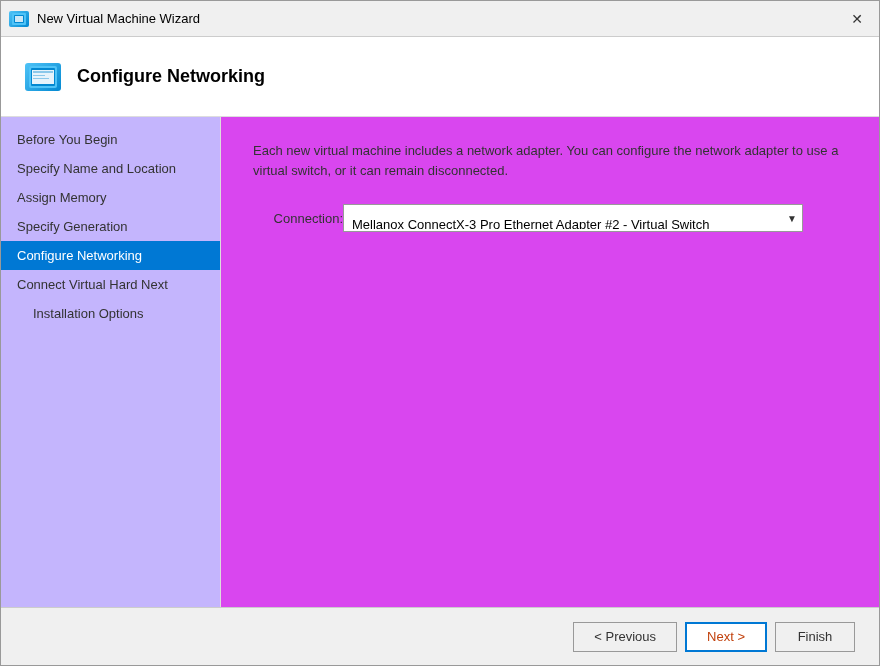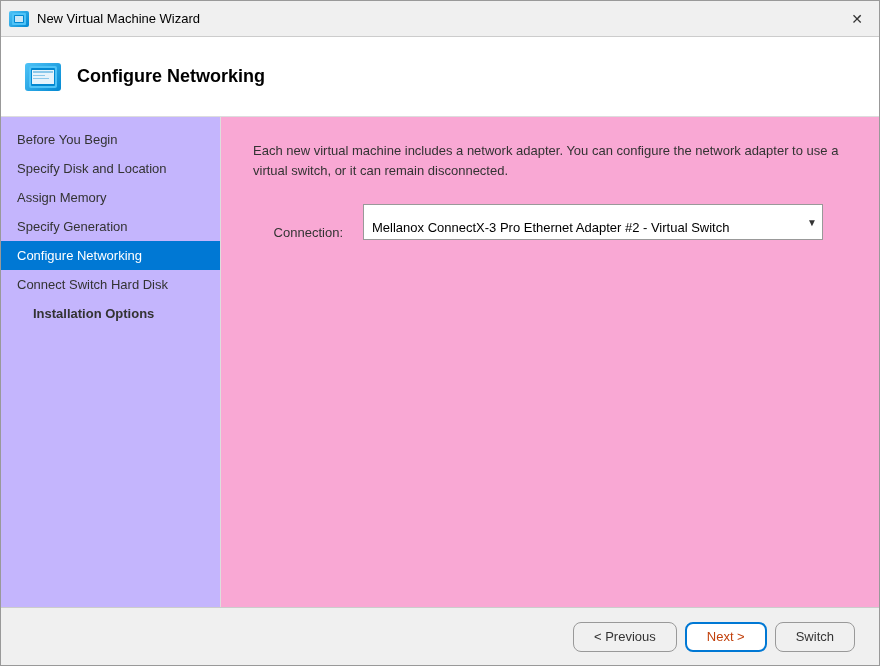--- a/index.html
+++ b/index.html
@@ -102,39 +102,38 @@
       color: #333;
       font-size: 13px;
       white-space: nowrap;
     }
     .sidebar-item.active {
       background: #0078d4;
       color: white;
     }
     .sidebar-item.indented {
       padding-left: 32px;
-      font-weight: bold;
     }
     .main-content {
       flex: 1;
       padding: 24px 32px;
-      background: #f9a8d4;
+      background: #d946ef;
       overflow-y: auto;
     }
     .description-text {
       font-size: 13px;
       color: #333;
       line-height: 1.5;
       max-width: 600px;
       margin-bottom: 24px;
     }
     .form-row {
       display: flex;
-      align-items: flex-end;
-      gap: 20px;
+      align-items: center;
+      gap: 0;
     }
     .form-label {
       font-size: 13px;
       color: #333;
       width: 90px;
       text-align: right;
     }
     .connection-select {
       width: 460px;
       height: 28px;
@@ -146,21 +145,21 @@
       -webkit-appearance: none;
       cursor: pointer;
       position: relative;
     }
     .select-wrapper {
       position: relative;
       width: 460px;
     }
     .select-wrapper select {
       width: 100%;
-      height: 36px;
+      height: 28px;
       border: 1px solid #999;
       background: white;
       font-size: 13px;
       padding: 12px 24px 2px 8px;
       appearance: none;
       -webkit-appearance: none;
       cursor: pointer;
     }
     .select-arrow {
       position: absolute;
@@ -180,21 +179,21 @@
       align-items: center;
       gap: 8px;
       flex-shrink: 0;
       height: 58px;
     }
     .btn {
       height: 30px;
       padding: 0 20px;
       font-size: 13px;
       cursor: pointer;
-      border-radius: 8px;
+      border-radius: 0;
       display: flex;
       align-items: center;
       justify-content: center;
       min-width: 80px;
     }
     .btn-default {
       background: #f0f0f0;
       border: 1px solid #999;
       color: #333;
     }
@@ -236,33 +235,33 @@
     <h1 class="page-header-title">Configure Networking</h1>
   </div>
 
   <div class="content-area">
 
     <nav class="sidebar">
       <div class="sidebar-item">
         <span>Before You Begin</span>
       </div>
       <div class="sidebar-item">
-        <span>Specify Disk and Location</span>
+        <span>Specify Name and Location</span>
       </div>
       <div class="sidebar-item">
         <span>Assign Memory</span>
       </div>
       <div class="sidebar-item">
         <span>Specify Generation</span>
       </div>
       <div class="sidebar-item active">
         <span>Configure Networking</span>
       </div>
       <div class="sidebar-item">
-        <span>Connect Switch Hard Disk</span>
+        <span>Connect Virtual Hard Next</span>
       </div>
       <div class="sidebar-item indented">
         <span>Installation Options</span>
       </div>
     </nav>
 
     <div class="main-content">
       <p class="description-text">Each new virtual machine includes a network adapter. You can configure the network adapter to use a virtual switch, or it can remain disconnected.</p>
 
       <div class="form-row">
@@ -275,15 +274,15 @@
           </select>
           <span class="select-arrow">▼</span>
         </div>
       </div>
     </div>
   </div>
 
   <div class="footer">
     <button class="btn btn-default">&lt; Previous</button>
     <button class="btn btn-primary">Next &gt;</button>
-    <button class="btn btn-default">Switch</button>
+    <button class="btn btn-default">Finish</button>
   </div>
 </div>
 
 </body></html>

